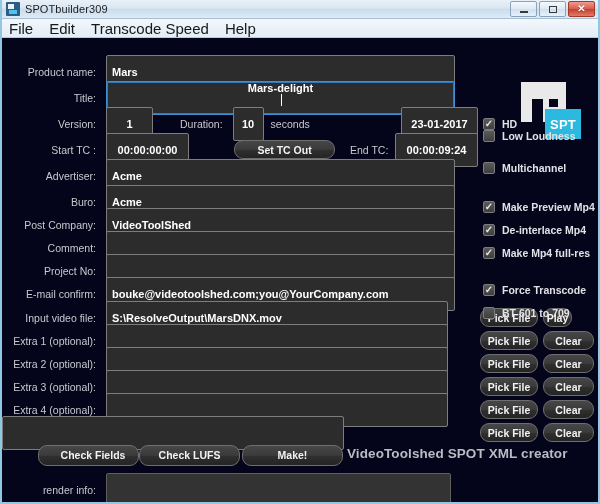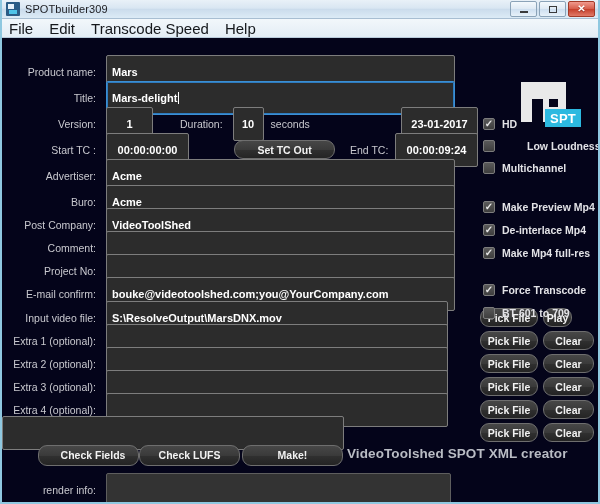--- a/index.html
+++ b/index.html
@@ -134,20 +134,21 @@
     display: flex;
     align-items: center;
     padding: 0 5px;
     white-space: nowrap;
     overflow: hidden;
   }
   .field.wide { width: 349px; }
   .field.focused {
     border-color: #3b8fd4;
     box-shadow: 0 0 0 1px #2f7bbd inset;
+    flex-direction: column;
   }
   .caret {
     display: inline-block;
     width: 1px; height: 12px;
     background: #fff;
     margin-left: 1px;
   }
   .field.center { justify-content: center; padding: 0 2px; }
 
   .btn {
@@ -215,21 +216,21 @@
   }
   .logo .dot {
     position: absolute;
     left: 28px; top: 17px;
     width: 9px; height: 8px;
     background: #04041a;
   }
   .logo .spt {
     position: absolute;
     left: 24px; top: 27px;
-    width: 36px; height: 18px;
+    width: 36px; height: 30px;
     background: #2cb9e0;
     color: #ffffff;
     font-size: 13px;
     font-weight: bold;
     letter-spacing: 0.3px;
     display: flex; align-items: center; justify-content: center;
   }
 
   .brand {
     position: absolute;
@@ -391,21 +392,21 @@
         <div class="lbl">render info:</div>
         <div class="field" style="width:345px; background:#333333; border-color:#5e5e5e;"></div>
       </div>
 
       <div class="chk-row" style="top:77px;">
         <span class="chkbox">
             <span class="tick">✓</span>
           </span>
         <span class="chk-label">HD</span>
       </div>
-      <div class="chk-row" style="top:99px;gap:25px;">
+      <div class="chk-row" style="top:89px;">
         <span class="chkbox"></span>
         <span class="chk-label">Low Loudness</span>
       </div>
       <div class="chk-row" style="top:121px;">
         <span class="chkbox"></span>
         <span class="chk-label">Multichannel</span>
       </div>
 
       <div class="chk-row" style="top:160px;">
         <span class="chkbox">

